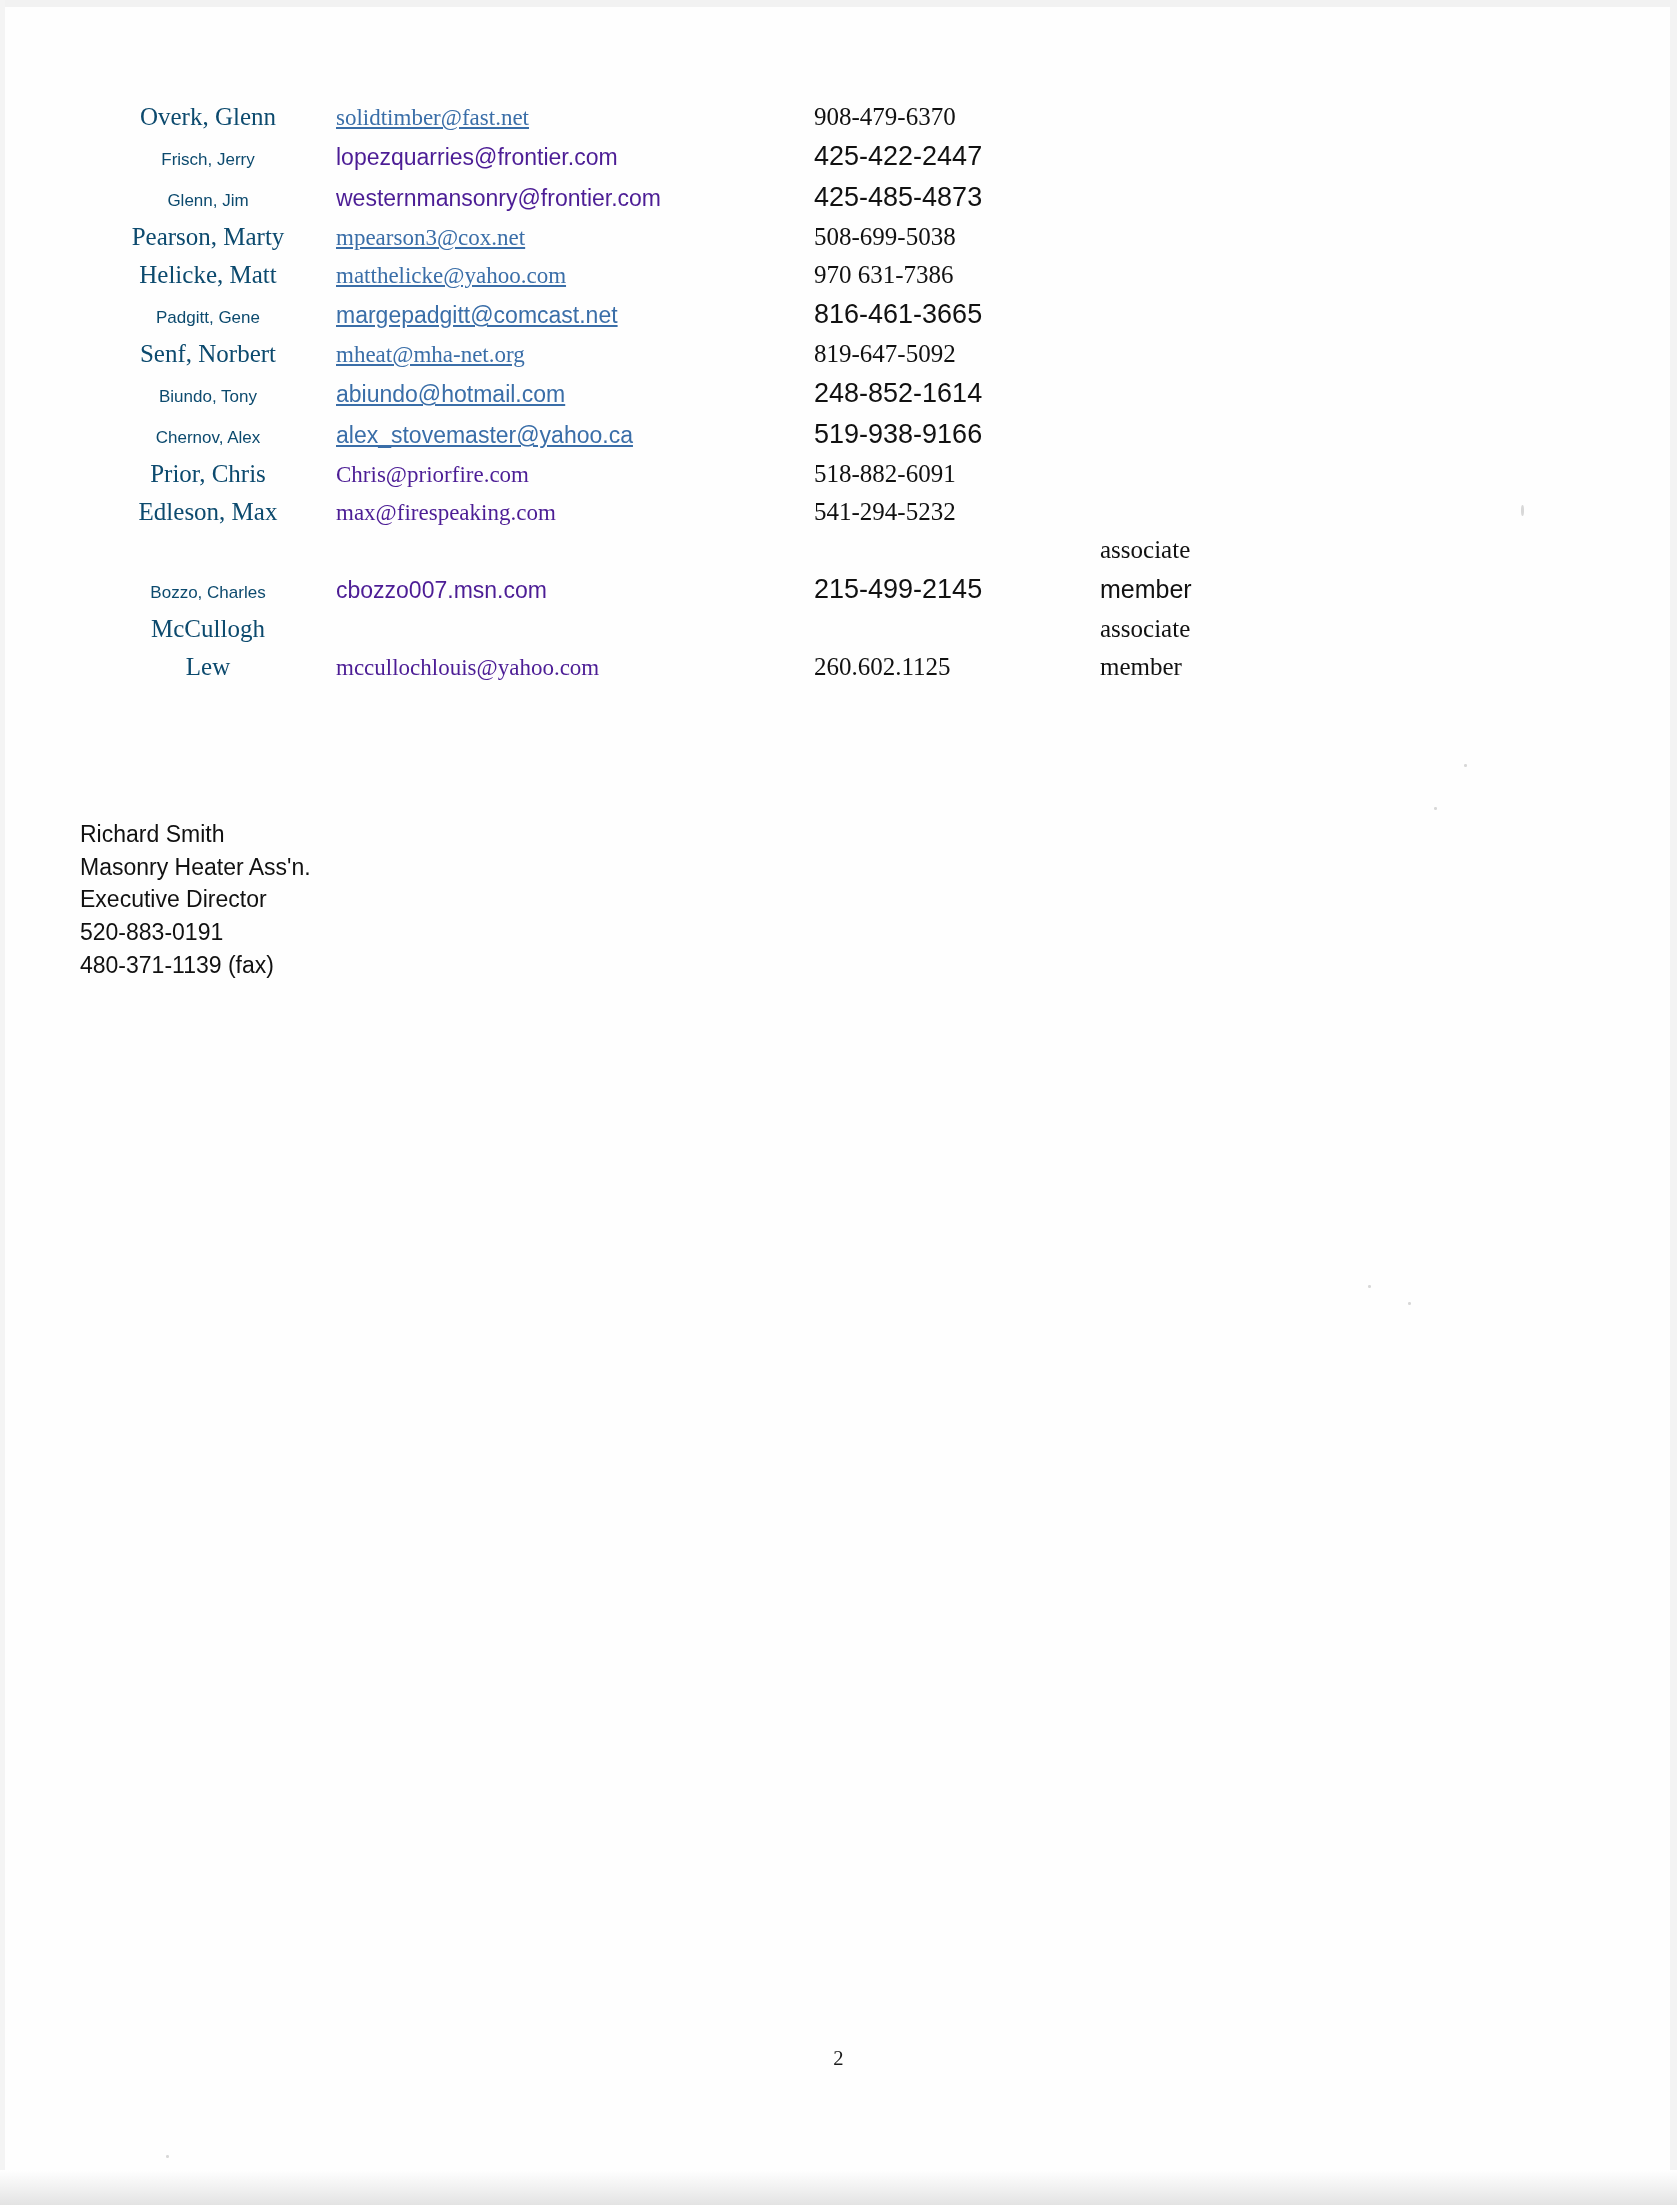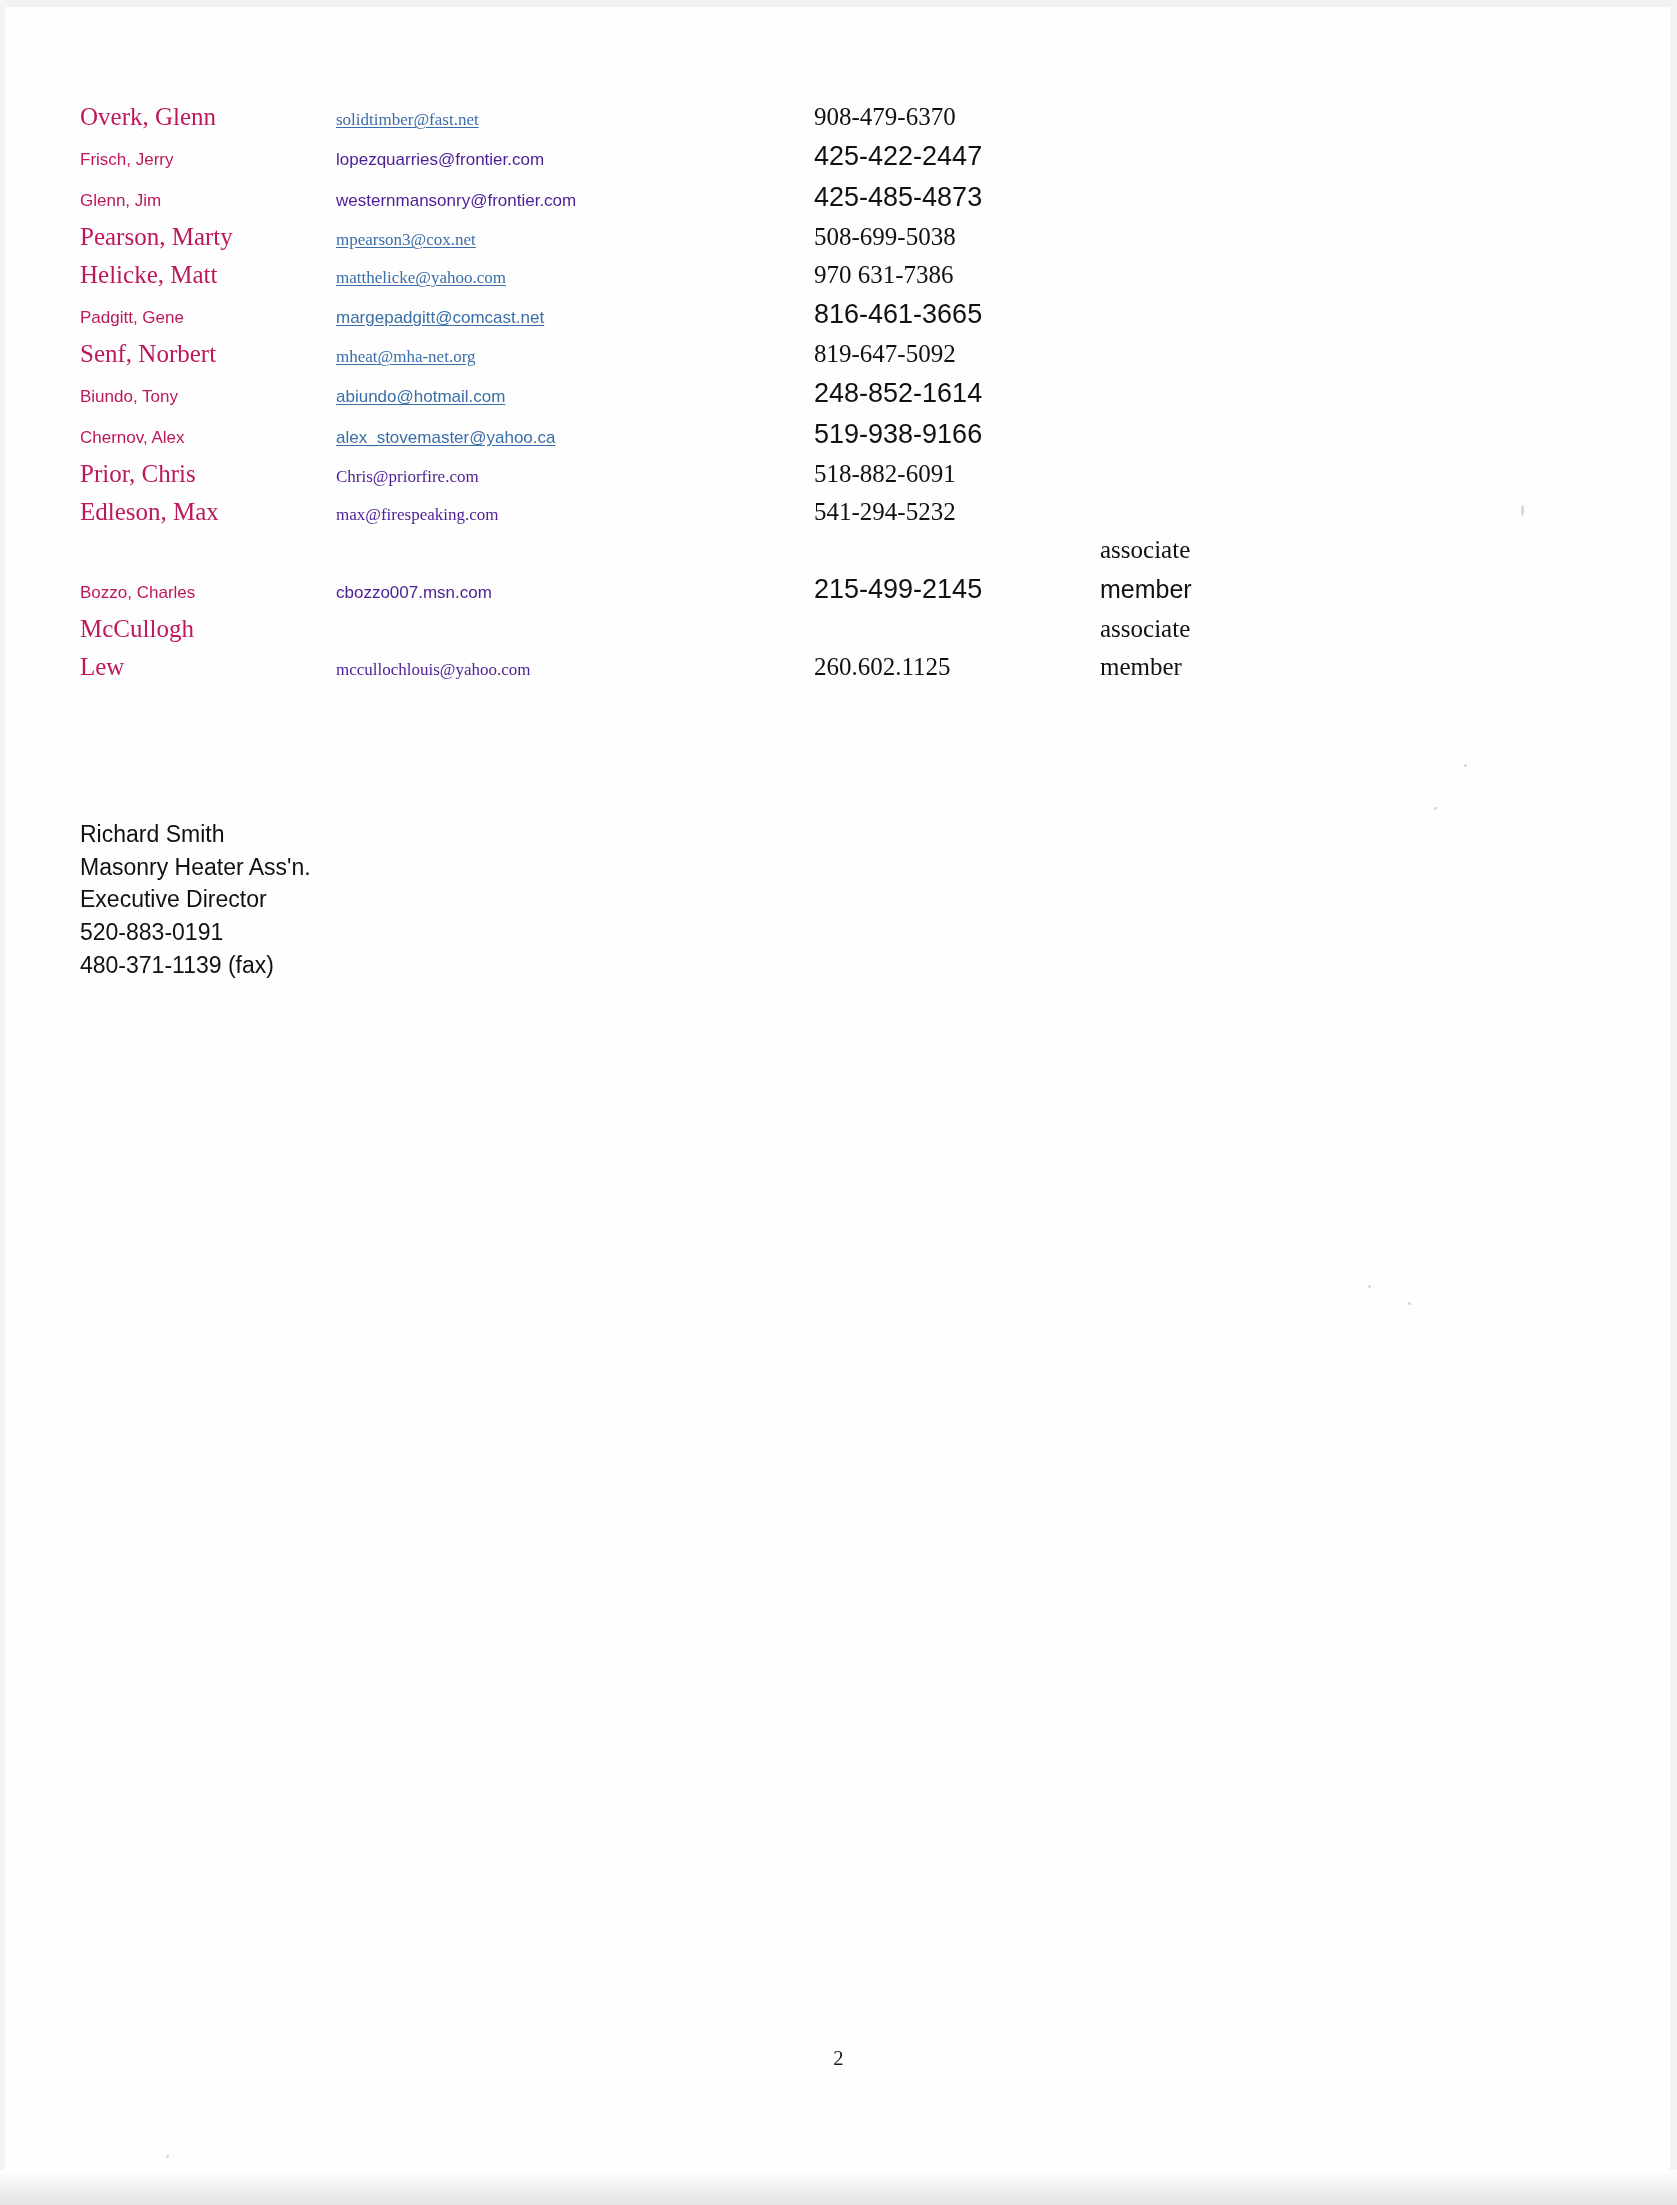--- a/index.html
+++ b/index.html
@@ -67,25 +67,26 @@
   .col-name   { width: 256px; }
   .col-email  { width: 478px; }
   .col-phone  { width: 286px; }
   .col-note   { width: 149px; }
 
   .row-serif  td { font-family: "Liberation Serif", serif; }
   .row-sans   td { font-family: "Liberation Sans", sans-serif; }
 
   .cell-name {
     font-size: 25px;
-    color: #be185d;
-    line-height: 1.52;
+    color: #0c4a6e;
+    line-height: 1.52;
+    text-align: center;
   }
   .cell-email {
-    font-size: 17px;
+    font-size: 23px;
     line-height: 1.52;
   }
   .cell-phone {
     font-size: 25px;
     color: #111111;
     line-height: 1.52;
   }
   .cell-note {
     font-size: 25px;
     color: #111111;

